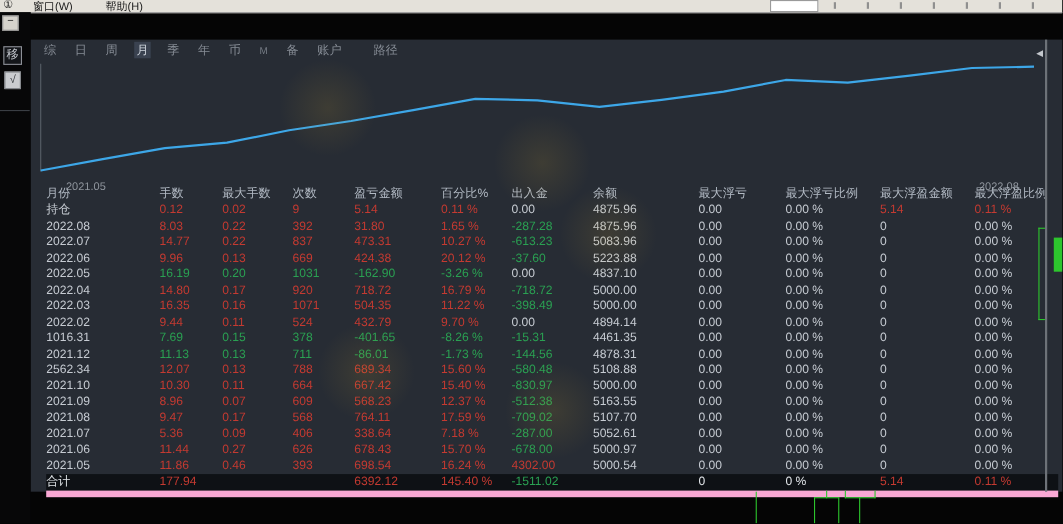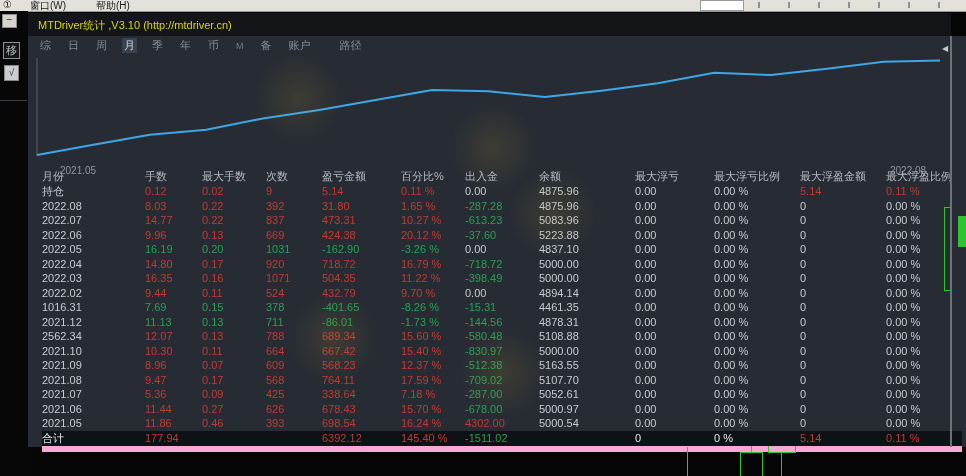--- a/index.html
+++ b/index.html
@@ -87,23 +87,20 @@
   </div>
 
   <div class="sidebar">
     <div class="side-move">移</div>
     <div class="side-check">√</div>
     <div class="side-div"></div>
   </div>
 
   <div class="min-btn">−</div>
 
-  <div class="titlebar">
-    <span class="title">MTDriver统计 ,V3.10 (http://mtdriver.cn)</span>
-  </div>
 
   <div class="panel">
 
     <div class="tabbar"><span class="tab">综</span><span class="tab">日</span><span class="tab">周</span><span class="tab sel">月</span><span class="tab">季</span><span class="tab">年</span><span class="tab">币</span><span class="tab small">M</span><span class="tab">备</span><span class="tab">账户</span><span class="tab gap">路径</span></div>
 
     <div class="chartwrap">
       <svg width="919" height="106" viewBox="0 0 919 106">
         <line x1="7" y1="3" x2="7" y2="101" stroke="#596068" stroke-width="1"></line>
         <polyline id="equity-line" fill="none" stroke="#3da7e8" stroke-width="2" stroke-linejoin="round" points="7.0,100.0 63.4,89.7 119.9,79.7 176.3,74.7 232.8,63.4 289.2,55.0 345.6,45.1 402.1,34.9 458.5,36.2 514.9,42.1 571.4,35.8 627.8,28.3 684.3,17.7 740.7,20.1 797.1,13.8 853.6,6.8 910.0,5.6"></polyline>
       </svg>
@@ -320,21 +317,21 @@
             <div class="cell">5107.70</div>
             <div class="cell">0.00</div>
             <div class="cell">0.00 %</div>
             <div class="cell">0</div>
             <div class="cell">0.00 %</div>
           </div>
           <div class="grid trow">
             <div class="cell">2021.07</div>
             <div class="cell red">5.36</div>
             <div class="cell red">0.09</div>
-            <div class="cell red">425</div>
+            <div class="cell red">406</div>
             <div class="cell red">338.64</div>
             <div class="cell red">7.18 %</div>
             <div class="cell green">-287.00</div>
             <div class="cell">5052.61</div>
             <div class="cell">0.00</div>
             <div class="cell">0.00 %</div>
             <div class="cell">0</div>
             <div class="cell">0.00 %</div>
           </div>
           <div class="grid trow">

